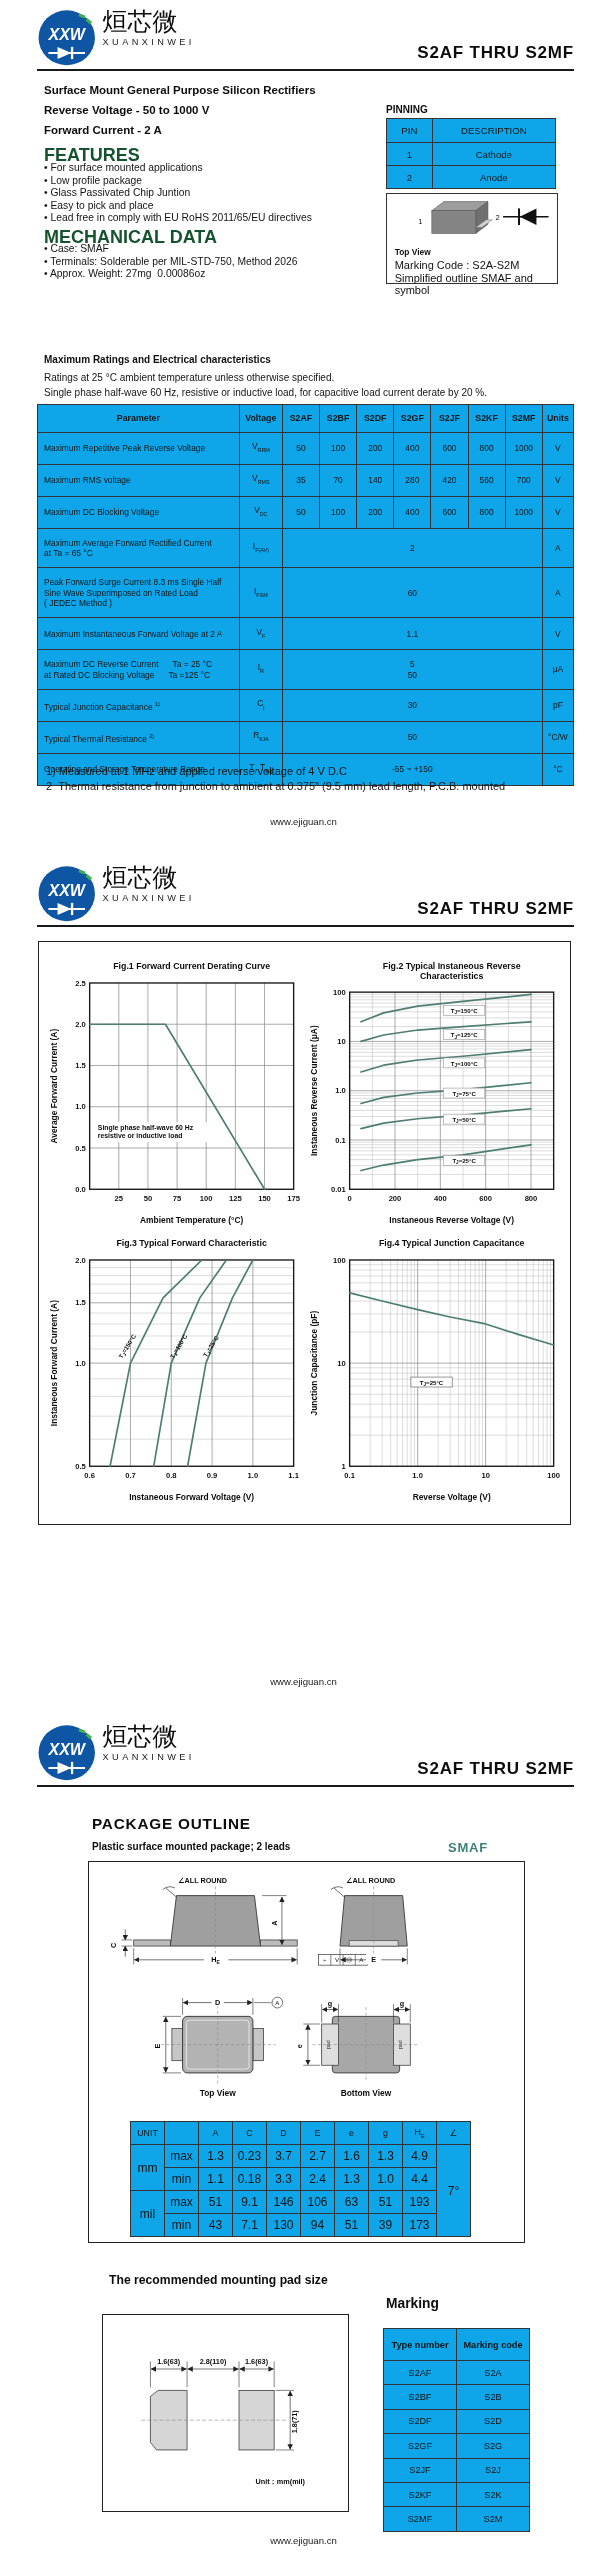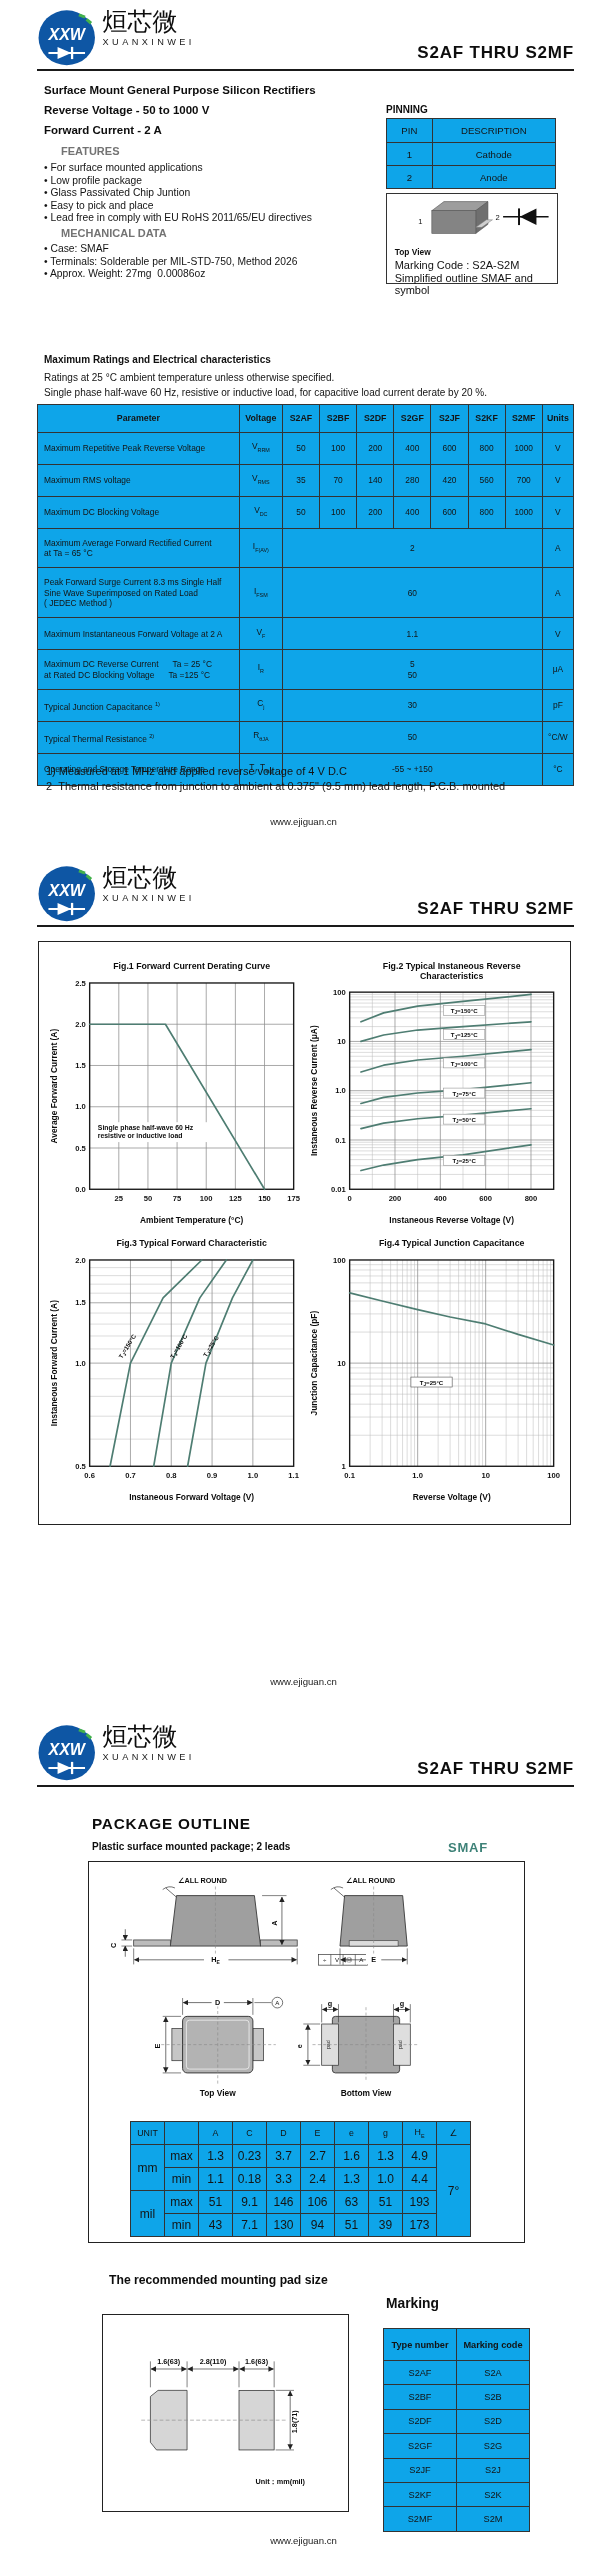--- a/index.html
+++ b/index.html
@@ -6,21 +6,21 @@
   body{width:607px;height:2576px;position:relative;font-family:"Liberation Sans","DejaVu Sans",sans-serif;color:#111;}
   .abs{position:absolute;}
   
   .rule{position:absolute;height:2.3px;background:#1a1a1a;left:37px;width:537px;}
   .part-title{position:absolute;right:33px;font-size:17px;font-weight:bold;letter-spacing:0.8px;color:#0d0d0d;}
   .logo{position:absolute;left:37px;display:flex;align-items:flex-start;}
   .logo-cn{font-size:25px;font-weight:normal;line-height:27.6px;color:#0d0d0d;font-family:"DejaVu Sans","Liberation Sans",sans-serif;}
   .logo-en{font-size:9.2px;letter-spacing:3.4px;color:#1a1a1a;margin-top:1.5px;}
   
   .desc div{font-size:11.5px;font-weight:bold;line-height:20px;color:#0d0d0d;}
-  .h-sec{font-size:11px;font-weight:bold;color:#737373;margin-left:17px;}
+  .h-sec{font-size:18px;font-weight:bold;color:#14532d;}
   .bullets .bullet{font-size:10.3px;line-height:12.6px;color:#141414;}
   .bullet::before{content:"• ";}
   .small-h{font-size:10px;font-weight:bold;color:#0d0d0d;}
   
   table{border-collapse:collapse;background:#0ea5e9;}
   th,td{border:0.8px solid #333;text-align:center;vertical-align:middle;color:#141414;}
   sub{font-size:5.4px;} sup{font-size:5.7px;}
   
   .pin-table{width:170px;border:1.5px solid #333;}
   .pin-table th{font-size:9.6px;height:21.4px;font-weight:normal;}

